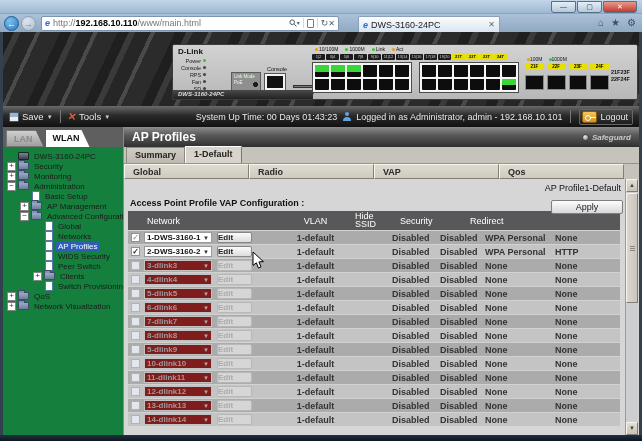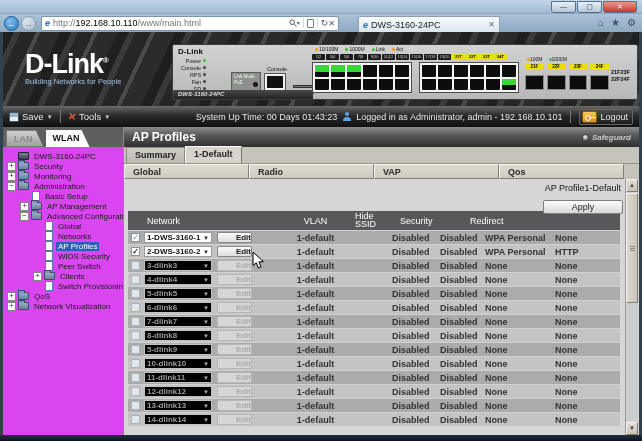--- a/index.html
+++ b/index.html
@@ -13,21 +13,21 @@
   .winbtn{width:25px;height:12px;margin-left:1px;border:1px solid #57708a;border-radius:0 0 3px 3px;
     background:linear-gradient(#e7eef6,#b5c8da);color:#2c3e50;font-size:7px;line-height:10px;text-align:center}
   .winbtn.close{width:34px;background:linear-gradient(#e89a8a,#c0392b);color:#fff}
   .navrow{height:18px;background:linear-gradient(#abc2d8,#8fa9c2);display:flex;align-items:center;padding:0 4px;position:relative}
   .navbtn{width:15px;height:15px;border-radius:50%;flex:none;text-align:center;line-height:14px;font-size:9px;color:#fff;
     background:radial-gradient(circle at 35% 30%,#7cc0ee,#2a79bd);border:1px solid #1c5d96;margin-right:2px}
   .navbtn.fwd{background:radial-gradient(circle at 35% 30%,#dde6ee,#aebdcb);color:#7b8ea0;border-color:#8aa0b4}
   .addressbar{width:298px;height:15px;background:#fff;border:1px solid #7c94ad;border-radius:2px;display:flex;
     align-items:center;padding:0 3px;margin-left:3px;font-size:9px;color:#777}
   .favicon{color:#2a6ad4;font-weight:bold;font-style:italic;font-size:9px;margin-right:3px}
-  .url-host{color:#000;font-weight:normal}
+  .url-host{color:#000;font-weight:bold}
   .addr-icons{margin-left:auto;display:flex;align-items:center;color:#51626f}
   .addr-icons .sep{width:1px;height:10px;background:#cfd8e0;margin:0 3px}
   .mini{font-size:9px;line-height:9px}
   .compat{width:7px;height:9px;border:1px solid #6d7f8d;border-radius:1px}
   .btab{position:absolute;left:358px;bottom:0;width:142px;height:16px;border:1px solid #8aa0b8;border-bottom:none;
     border-radius:2px 2px 0 0;background:linear-gradient(#fcfdfe,#d9e5f1);display:flex;align-items:center;padding:0 4px;font-size:9px;color:#222}
   .btab .x{margin-left:auto;color:#667;font-size:8px}
   .chrome-right{position:absolute;right:6px;top:2px;display:flex;gap:7px;color:#3e4e5c;font-size:10px;line-height:14px}
 
   
@@ -83,21 +83,21 @@
   .person{width:9px;height:9px;position:relative}
   .person::before{content:"";position:absolute;left:2.5px;top:0;width:4px;height:4px;border-radius:50%;background:#63a4e0}
   .person::after{content:"";position:absolute;left:0.5px;top:4.5px;width:8px;height:4.5px;border-radius:4px 4px 0 0;background:#63a4e0}
   .keybadge{width:15px;height:12px;background:linear-gradient(#f7c75a,#d88f1d);border:1px solid #8a5c08;border-radius:2px;position:relative}
   .keybadge::before{content:"";position:absolute;left:2px;top:3px;width:4px;height:4px;border:1.2px solid #fff;border-radius:50%}
   .keybadge::after{content:"";position:absolute;left:7px;top:5px;width:6px;height:1.5px;background:#fff}
   .logoutbox{display:flex;align-items:center;gap:3px;border:1px solid #666;padding:1px 4px 1px 2px;border-radius:2px;background:linear-gradient(#4a4a4a,#1c1c1c)}
 
   
   .workspace{flex:1;display:flex;overflow:hidden}
-  .sidebar{width:121px;flex:none;background:#d946ef;display:flex;flex-direction:column;border-right:1px solid #8a8a8a}
+  .sidebar{width:121px;flex:none;background:#15803d;display:flex;flex-direction:column;border-right:1px solid #8a8a8a}
   .sidetabs{height:20px;flex:none;background:#5f5f5f;display:flex;align-items:flex-end;padding-left:3px}
   .sidetab{height:17px;line-height:16px;font-size:9px;font-weight:bold;padding:0 10px 0 7px;
     clip-path:polygon(0 0,calc(100% - 8px) 0,100% 100%,0 100%);}
   .sidetab.inactive{background:linear-gradient(#cfcfcf,#9f9f9f);color:#8a8a8a;border:1px solid #777}
   .sidetab.active{background:#fff;color:#111;margin-left:2px}
   .tree{flex:1;padding-top:4px;overflow:hidden}
   .tree-row{display:flex;align-items:center;height:10px;font-size:8px;color:#1a1a1a;white-space:nowrap;cursor:default}
   .expander{width:9px;height:9px;flex:none;border:1px solid #848484;background:#fff;font-size:8px;line-height:6px;
     text-align:center;margin-right:2px;color:#333}
   .spacer{width:11px;flex:none}
@@ -122,21 +122,21 @@
   .subtabs{height:15px;flex:none;background:#c6c3bb;display:flex}
   .stab{width:125px;flex:none;height:15px;background:linear-gradient(#dedacf,#cfcbc1);border:1px solid;
     border-color:#f7f5ef #827f76 #827f76 #f7f5ef;font-size:9px;font-weight:bold;color:#2a2a2a;padding:2px 0 0 8px}
   .cbody{flex:1;position:relative;background:#d6d6d6;overflow:hidden;padding-top:4px}
   .profile-label{height:12px;text-align:right;padding-right:18px;font-size:9px;color:#111}
   .cfgrow{height:16px;display:flex;align-items:center;padding-left:6px;font-size:9px;color:#111;gap:8px}
   .cfgrow .lbl{font-weight:bold}
   .radioopt{display:flex;align-items:center;gap:3px}
   .rdot{width:8px;height:8px;border-radius:50%;border:1px solid #777;background:radial-gradient(#fff,#dcdcdc);position:relative}
   .rdot.on::after{content:"";position:absolute;left:2px;top:2px;width:3px;height:3px;border-radius:50%;background:#222}
-  .applybtn{position:absolute;right:16px;top:21px;width:80px;height:14px;border:1px solid #7f7f7f;border-radius:2px;
+  .applybtn{position:absolute;right:16px;top:21px;width:72px;height:14px;border:1px solid #7f7f7f;border-radius:2px;
     background:linear-gradient(#fdfdfd,#d8d8d8);font-size:9px;color:#222;text-align:center;line-height:12px}
 
   
   .vaptable{margin-left:4px;width:492px}
   .thead{display:flex;height:19px;background:#58585a;color:#fff;font-size:9px;align-items:center}
   .c-net{width:150px;flex:none;display:flex;align-items:center}
   .c-vlan{width:75px;flex:none;text-align:center}
   .c-l3{width:85px;flex:none;padding-left:39px}
   .c-hide{width:45px;flex:none;padding-left:2px}
   .c-sec{width:70px;flex:none;padding-left:2px}
@@ -147,24 +147,24 @@
   .wrap.hd span{width:24px}
   .trow{display:flex;height:14px;align-items:center;font-size:9px;font-weight:bold;color:#333;border-top:1px solid #d2d2d2}
   .trow.odd{background:#ababab}.trow.even{background:#c4c4c4}
   .check{width:9px;height:9px;border:1px solid #8a94a0;background:#fff;margin:0 4px 0 3px;flex:none;
     font-size:8px;line-height:8px;text-align:center;color:#222}
   .check.unchecked{background:#e2e7ee;border-color:#aab4c0;color:transparent}
   .check.muted{color:#98a0aa}
   .nsel{width:68px;height:11px;background:#fff;border:1px solid #9a9a9a;display:flex;align-items:center;
     font-size:8px;font-weight:bold;color:#111;padding:0 2px;flex:none}
   .nsel .arr{margin-left:auto;font-size:6px;color:#333}
-  .trow.dis .nsel{color:#9a9a9a;border-color:#c2c2c2;background:#000000}
+  .trow.dis .nsel{color:#9a9a9a;border-color:#c2c2c2;background:#7f1d1d}
   .trow.dis .nsel .arr{color:#aaa}
   .editbtn{width:35px;height:11px;margin-left:5px;border:1px solid #878787;border-radius:2px;flex:none;
-    background:linear-gradient(#fbfbfb,#dcdcdc);font-size:8px;color:#222;text-align:right;line-height:9px}
+    background:linear-gradient(#fbfbfb,#dcdcdc);font-size:8px;color:#222;text-align:left;line-height:9px}
   .trow.dis .editbtn{background:#d6d6d6;border-color:#b8b8b8;color:#ababab}
 
   
   .scrollbar{position:absolute;right:1px;top:0;bottom:0;width:13px;background:#cdced0;border-left:1px solid #9a9a9a}
   .sbtn{position:absolute;left:0;width:12px;height:13px;background:linear-gradient(#e2ded5,#c6c2b8);border:1px solid;
     border-color:#f5f3ec #807d74 #807d74 #f5f3ec;font-size:6px;color:#444;text-align:center;line-height:11px}
   .sbtn.up{top:0}.sbtn.down{bottom:0}
   .sthumb{position:absolute;left:0;top:14px;width:12px;height:110px;background:linear-gradient(90deg,#dcd8cf,#c9c5bb);
     border:1px solid;border-color:#f5f3ec #807d74 #807d74 #f5f3ec}
   .sthumb::after{content:"";position:absolute;left:3px;top:50%;width:5px;height:1px;background:#8a877e;box-shadow:0 2px 0 #8a877e,0 -2px 0 #8a877e}
@@ -211,24 +211,20 @@
     <div class="chrome-right">
       <span>⌂</span>
       <span>★</span>
       <span>⚙</span>
     </div>
   </div>
 
   <div class="page">
 
     <div class="banner">
-      <div class="dlink-logo">
-        <div class="big"><span>D-Link</span><sup>®</sup></div>
-        <div class="sub">Building Networks for People</div>
-      </div>
       <div class="device">
         <div class="dev-brand">D-Link</div>
         <div class="dev-leds">
             <div>
               <span>Power</span>
               <span class="dot" style="background: rgb(46, 204, 46);"></span>
             </div>
             <div>
               <span>Console</span>
               <span class="dot" style="background: rgb(68, 68, 68);"></span>
@@ -458,20 +454,21 @@
         <div class="subtabs">
             <div class="stab">Global</div>
             <div class="stab">Radio</div>
             <div class="stab">VAP</div>
             <div class="stab">Qos</div>
           </div>
 
         <div class="cbody">
           <div class="profile-label">AP Profile1-Default</div>
           <div class="cfgrow">
+            <span class="lbl">Access Point Profile VAP Configuration :</span>
           </div>
           <div class="applybtn">Apply</div>
 
           <div class="vaptable">
             <div class="thead">
               <div class="c-net">Network</div>
               <div class="c-vlan">VLAN</div>
               <div class="c-hide wrap hd"><span>Hide SSID</span></div>
               <div class="c-sec">Security</div>
               <div class="c-red">Redirect</div>

